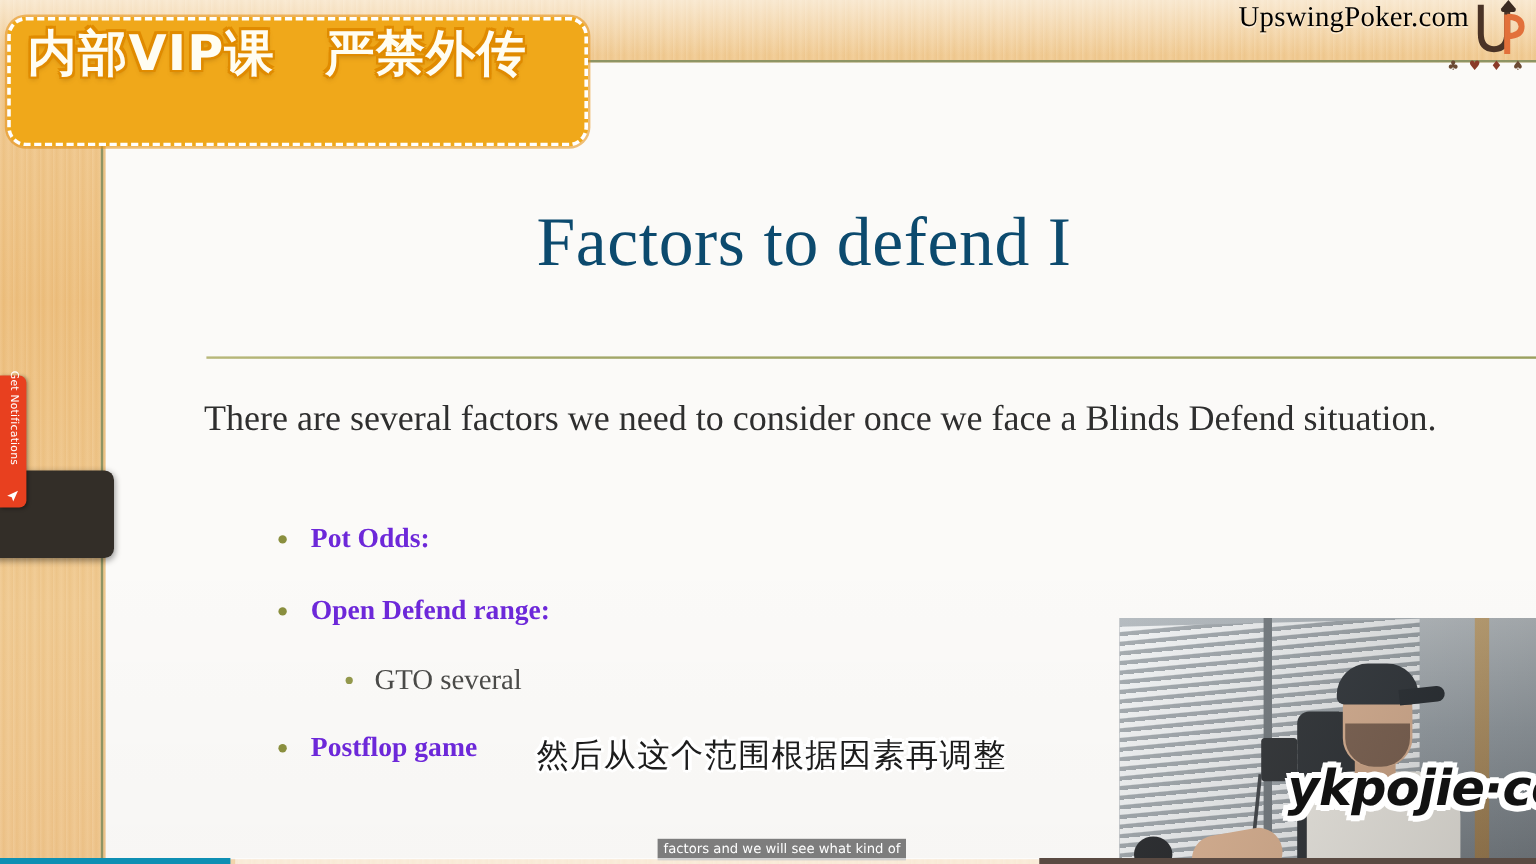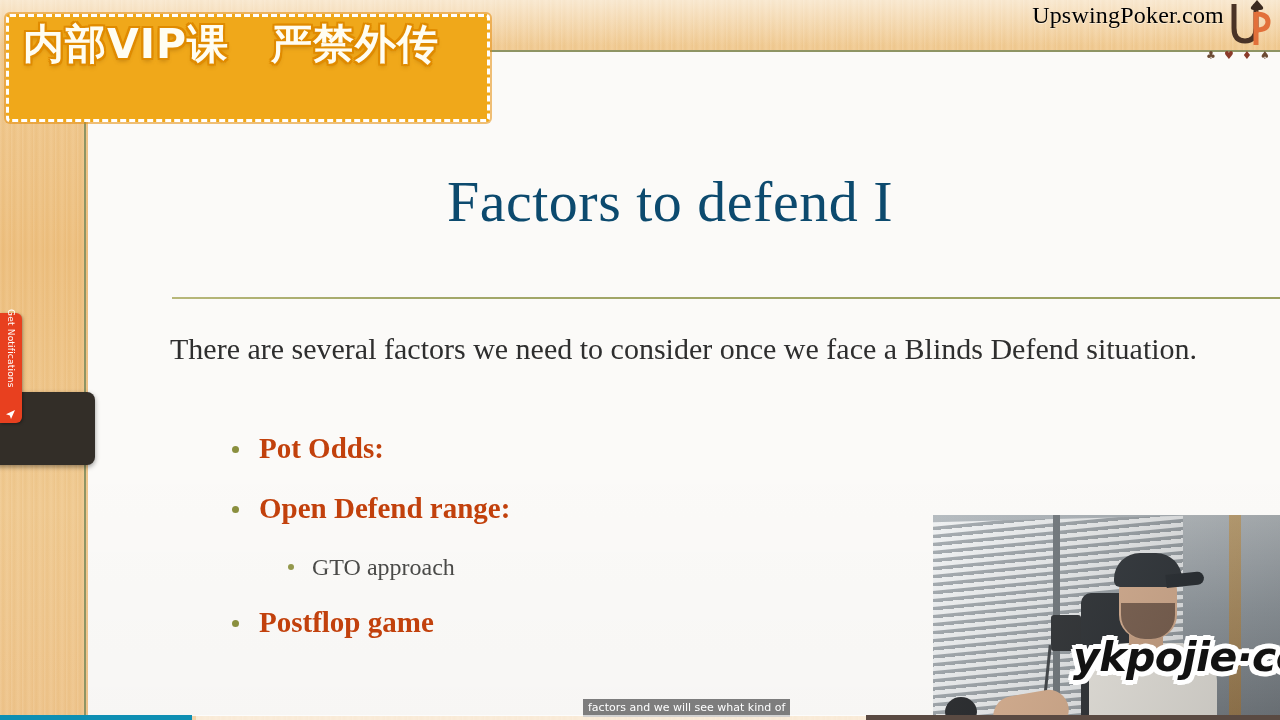--- a/index.html
+++ b/index.html
@@ -87,41 +87,41 @@
 
   
   .bullets { position:absolute; left:232px; top:432px; width:900px; }
   .b-row { display:flex; align-items:flex-start; }
   .b-dot {
     width:7px; height:7px; border-radius:50%;
     background:#8a8f3e; margin-top:14px; margin-right:20px; flex:0 0 auto;
   }
   .b-l1 {
     font-family:"Liberation Serif", serif;
-    font-size:29px; font-weight:700; color:#c2410c; line-height:33px;
+    font-size:23px; font-weight:700; color:#6d28d9; line-height:33px;
     margin-bottom:27px;
   }
   .b-l1:last-child{ margin-bottom:4px; }
   .sub-bullets { margin-left:56px; }
   .b-l2 {
     font-family:"Liberation Serif", serif;
     font-size:24px; font-weight:400; color:#4a4a48; line-height:30px;
     margin-bottom:24px;
   }
   .b-dot2 {
     width:6px; height:6px; border-radius:50%;
     background:#93984c; margin-top:12px; margin-right:18px; flex:0 0 auto;
   }
 
   
   .vip-banner {
     position:absolute; left:6px; top:14px; width:484px; height:108px;
     background:#f0a81a;
     border:3px dashed #ffffff;
-    border-radius:4px;
+    border-radius:16px;
     box-shadow:0 0 0 2px rgba(230,140,10,.55);
     padding:2px 10px 0 14px;
   }
   .vip-line {
     font-family:"DejaVu Sans", sans-serif;
     font-weight:700;
     font-size:41px;
     line-height:51px;
     color:#fffdf2;
     letter-spacing:1px;
@@ -262,21 +262,20 @@
 
   
   .en-caption {
     position:absolute; left:548px; top:699px;
     background:rgba(108,108,108,.88);
     color:#ffffff;
     font-family:"DejaVu Sans", sans-serif;
     font-size:11px; line-height:15px;
     padding:1px 5px 2px 5px;
     white-space:nowrap;
-    margin-left:35px;
   }
 
   
   .progress-track {
     position:absolute; left:0; bottom:0; width:1280px; height:5px;
     background:rgba(255,255,255,.25);
   }
   .progress-track-dark {
     position:absolute; left:866px; bottom:0; width:414px; height:5px;
     background:#5a4a42;
@@ -330,21 +329,21 @@
       <span class="b-dot"></span>
       <span>Pot Odds:</span>
     </div>
     <div class="b-row b-l1">
       <span class="b-dot"></span>
       <span>Open Defend range:</span>
     </div>
     <div class="sub-bullets">
       <div class="b-row b-l2">
         <span class="b-dot2"></span>
-        <span>GTO approach</span>
+        <span>GTO several</span>
       </div>
     </div>
     <div class="b-row b-l1">
       <span class="b-dot"></span>
       <span>Postflop game</span>
     </div>
   </div>
 
   <div class="webcam">
     <div class="wc-wall"></div>
@@ -360,20 +359,21 @@
     <div class="wc-head"></div>
     <div class="wc-beard"></div>
     <div class="wc-cap"></div>
     <div class="wc-cap-brim"></div>
     <div class="wc-arm"></div>
     <div class="wc-mic"></div>
     <div class="wc-shadow"></div>
     <div class="wc-mark">ykpojie·com</div>
   </div>
 
+  <div class="cn-subtitle">然后从这个范围根据因素再调整</div>
 
   <div class="en-caption">factors and we will see what kind of</div>
 
   <div class="vip-banner">
     <div class="vip-line">内部VIP课　严禁外传</div>
   </div>
 
   <div class="dark-slab"></div>
 
   <div class="notif-tab">

